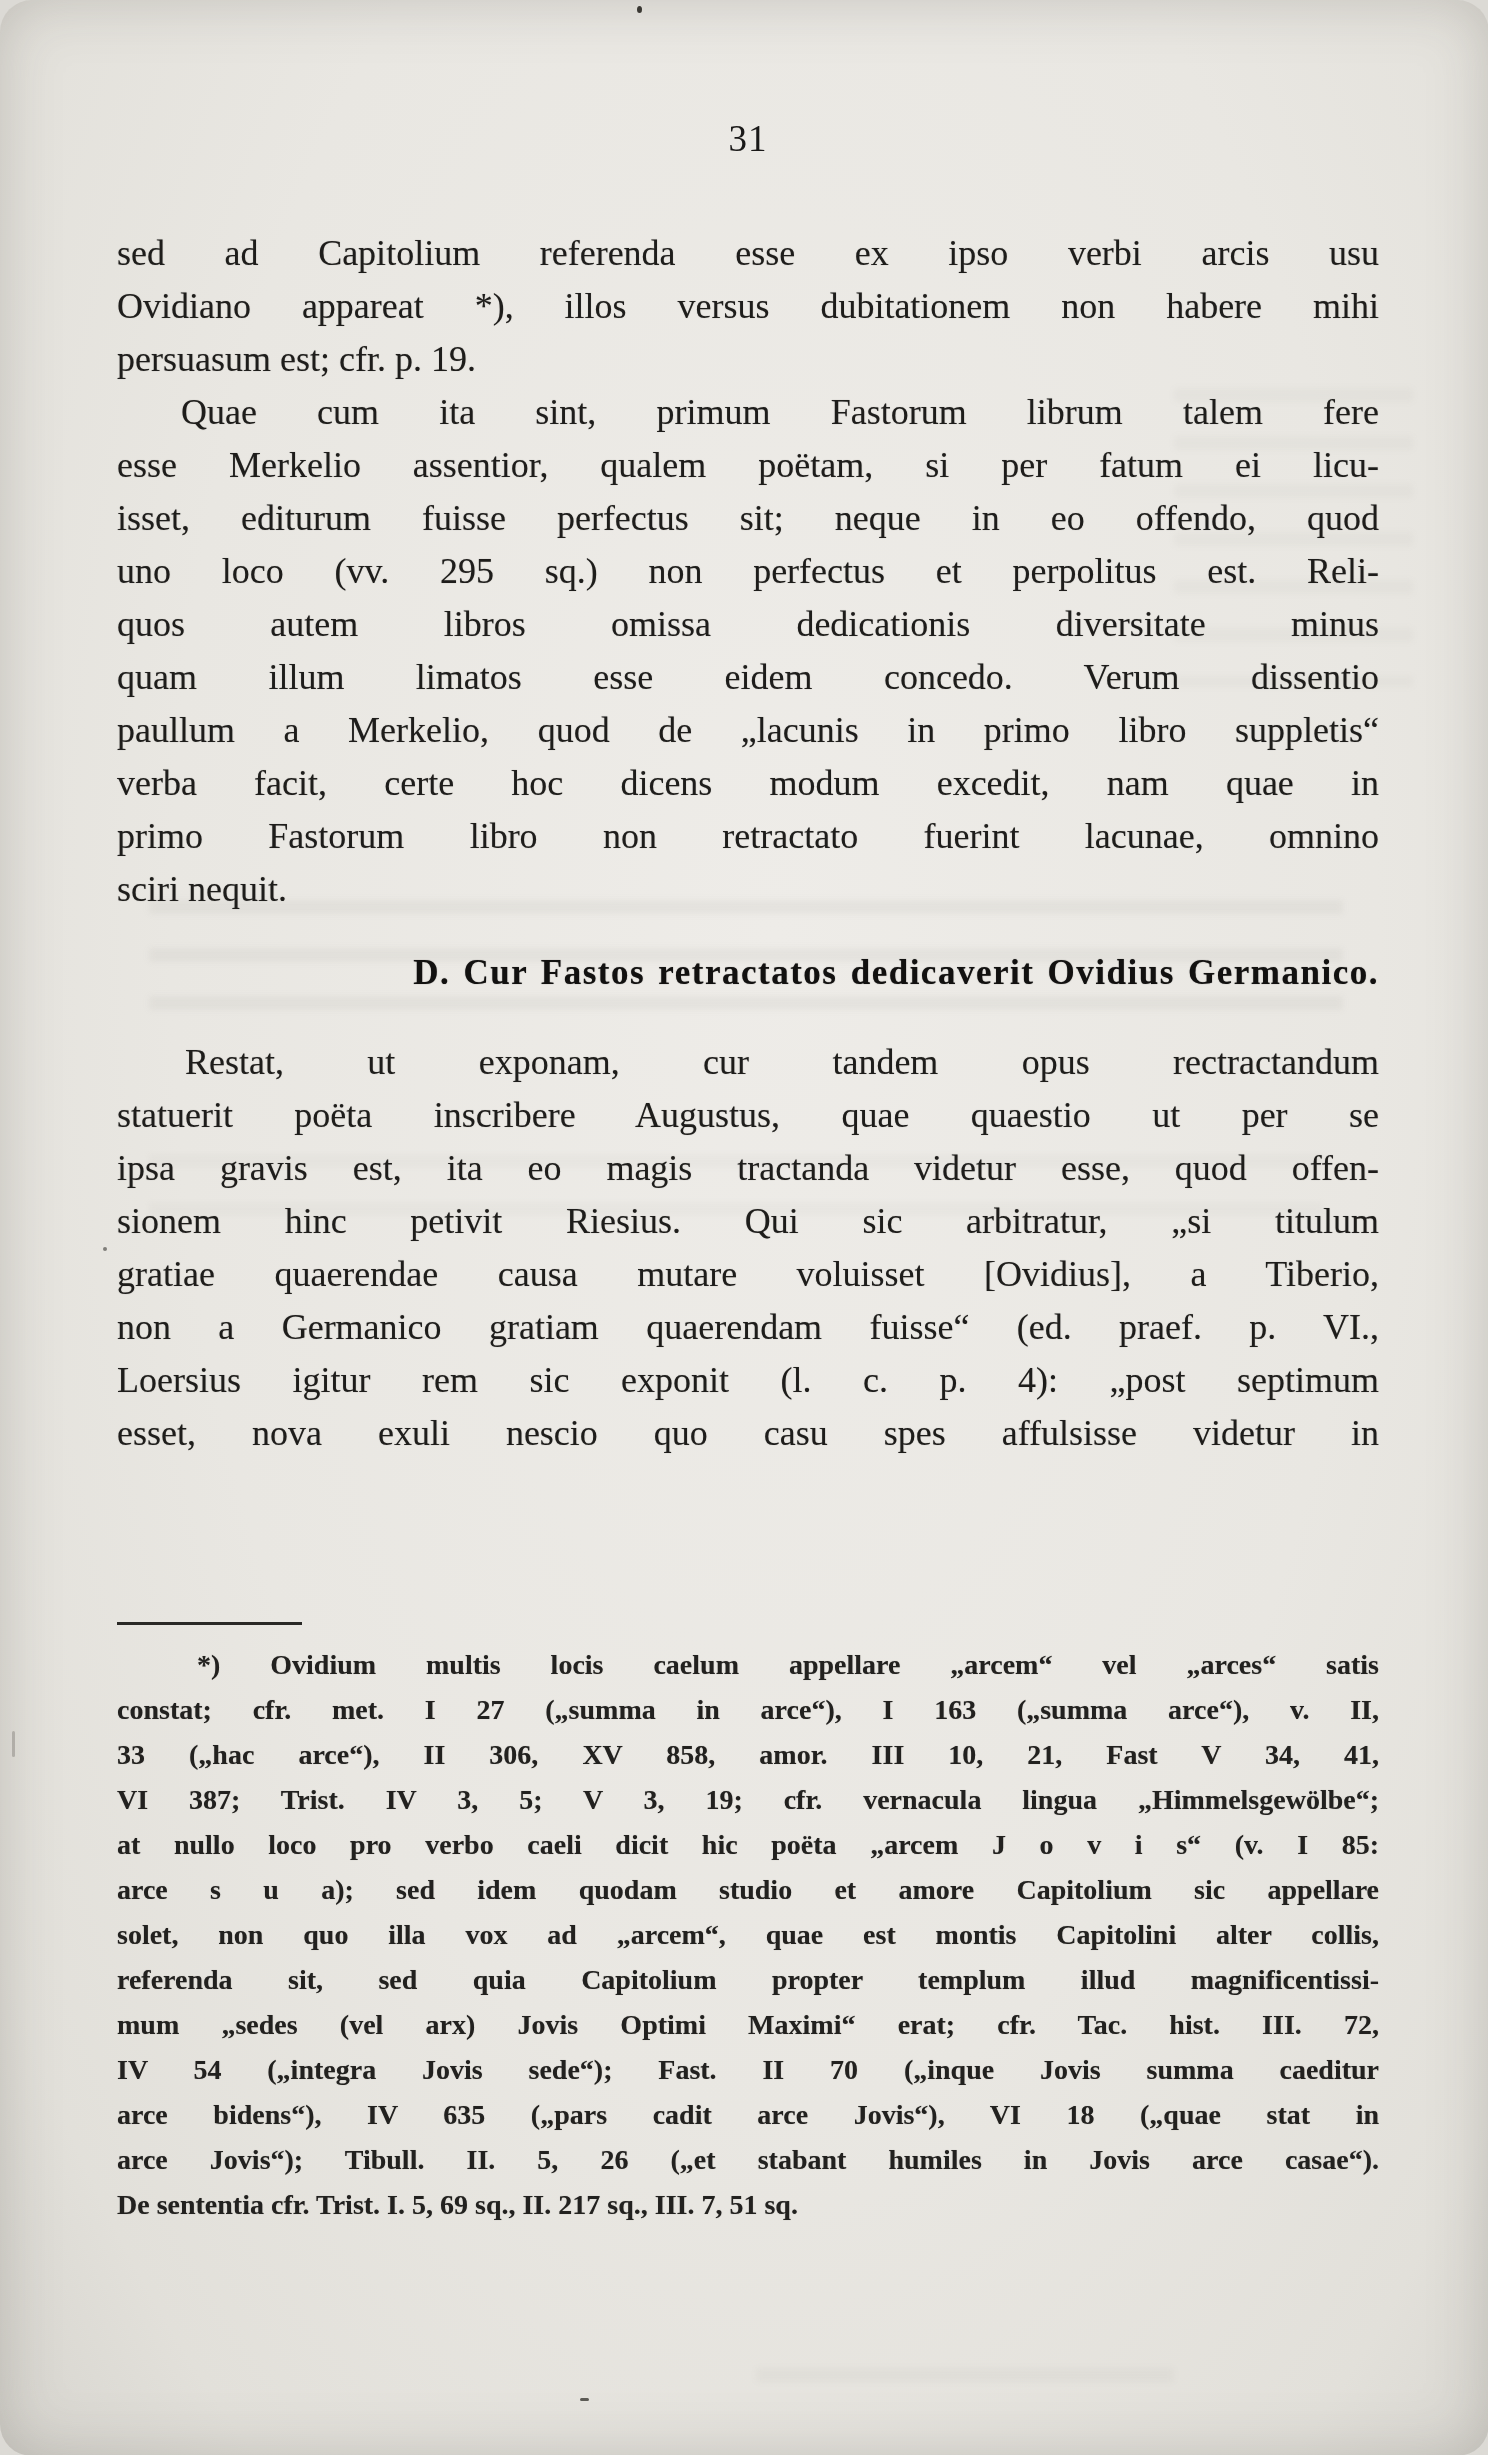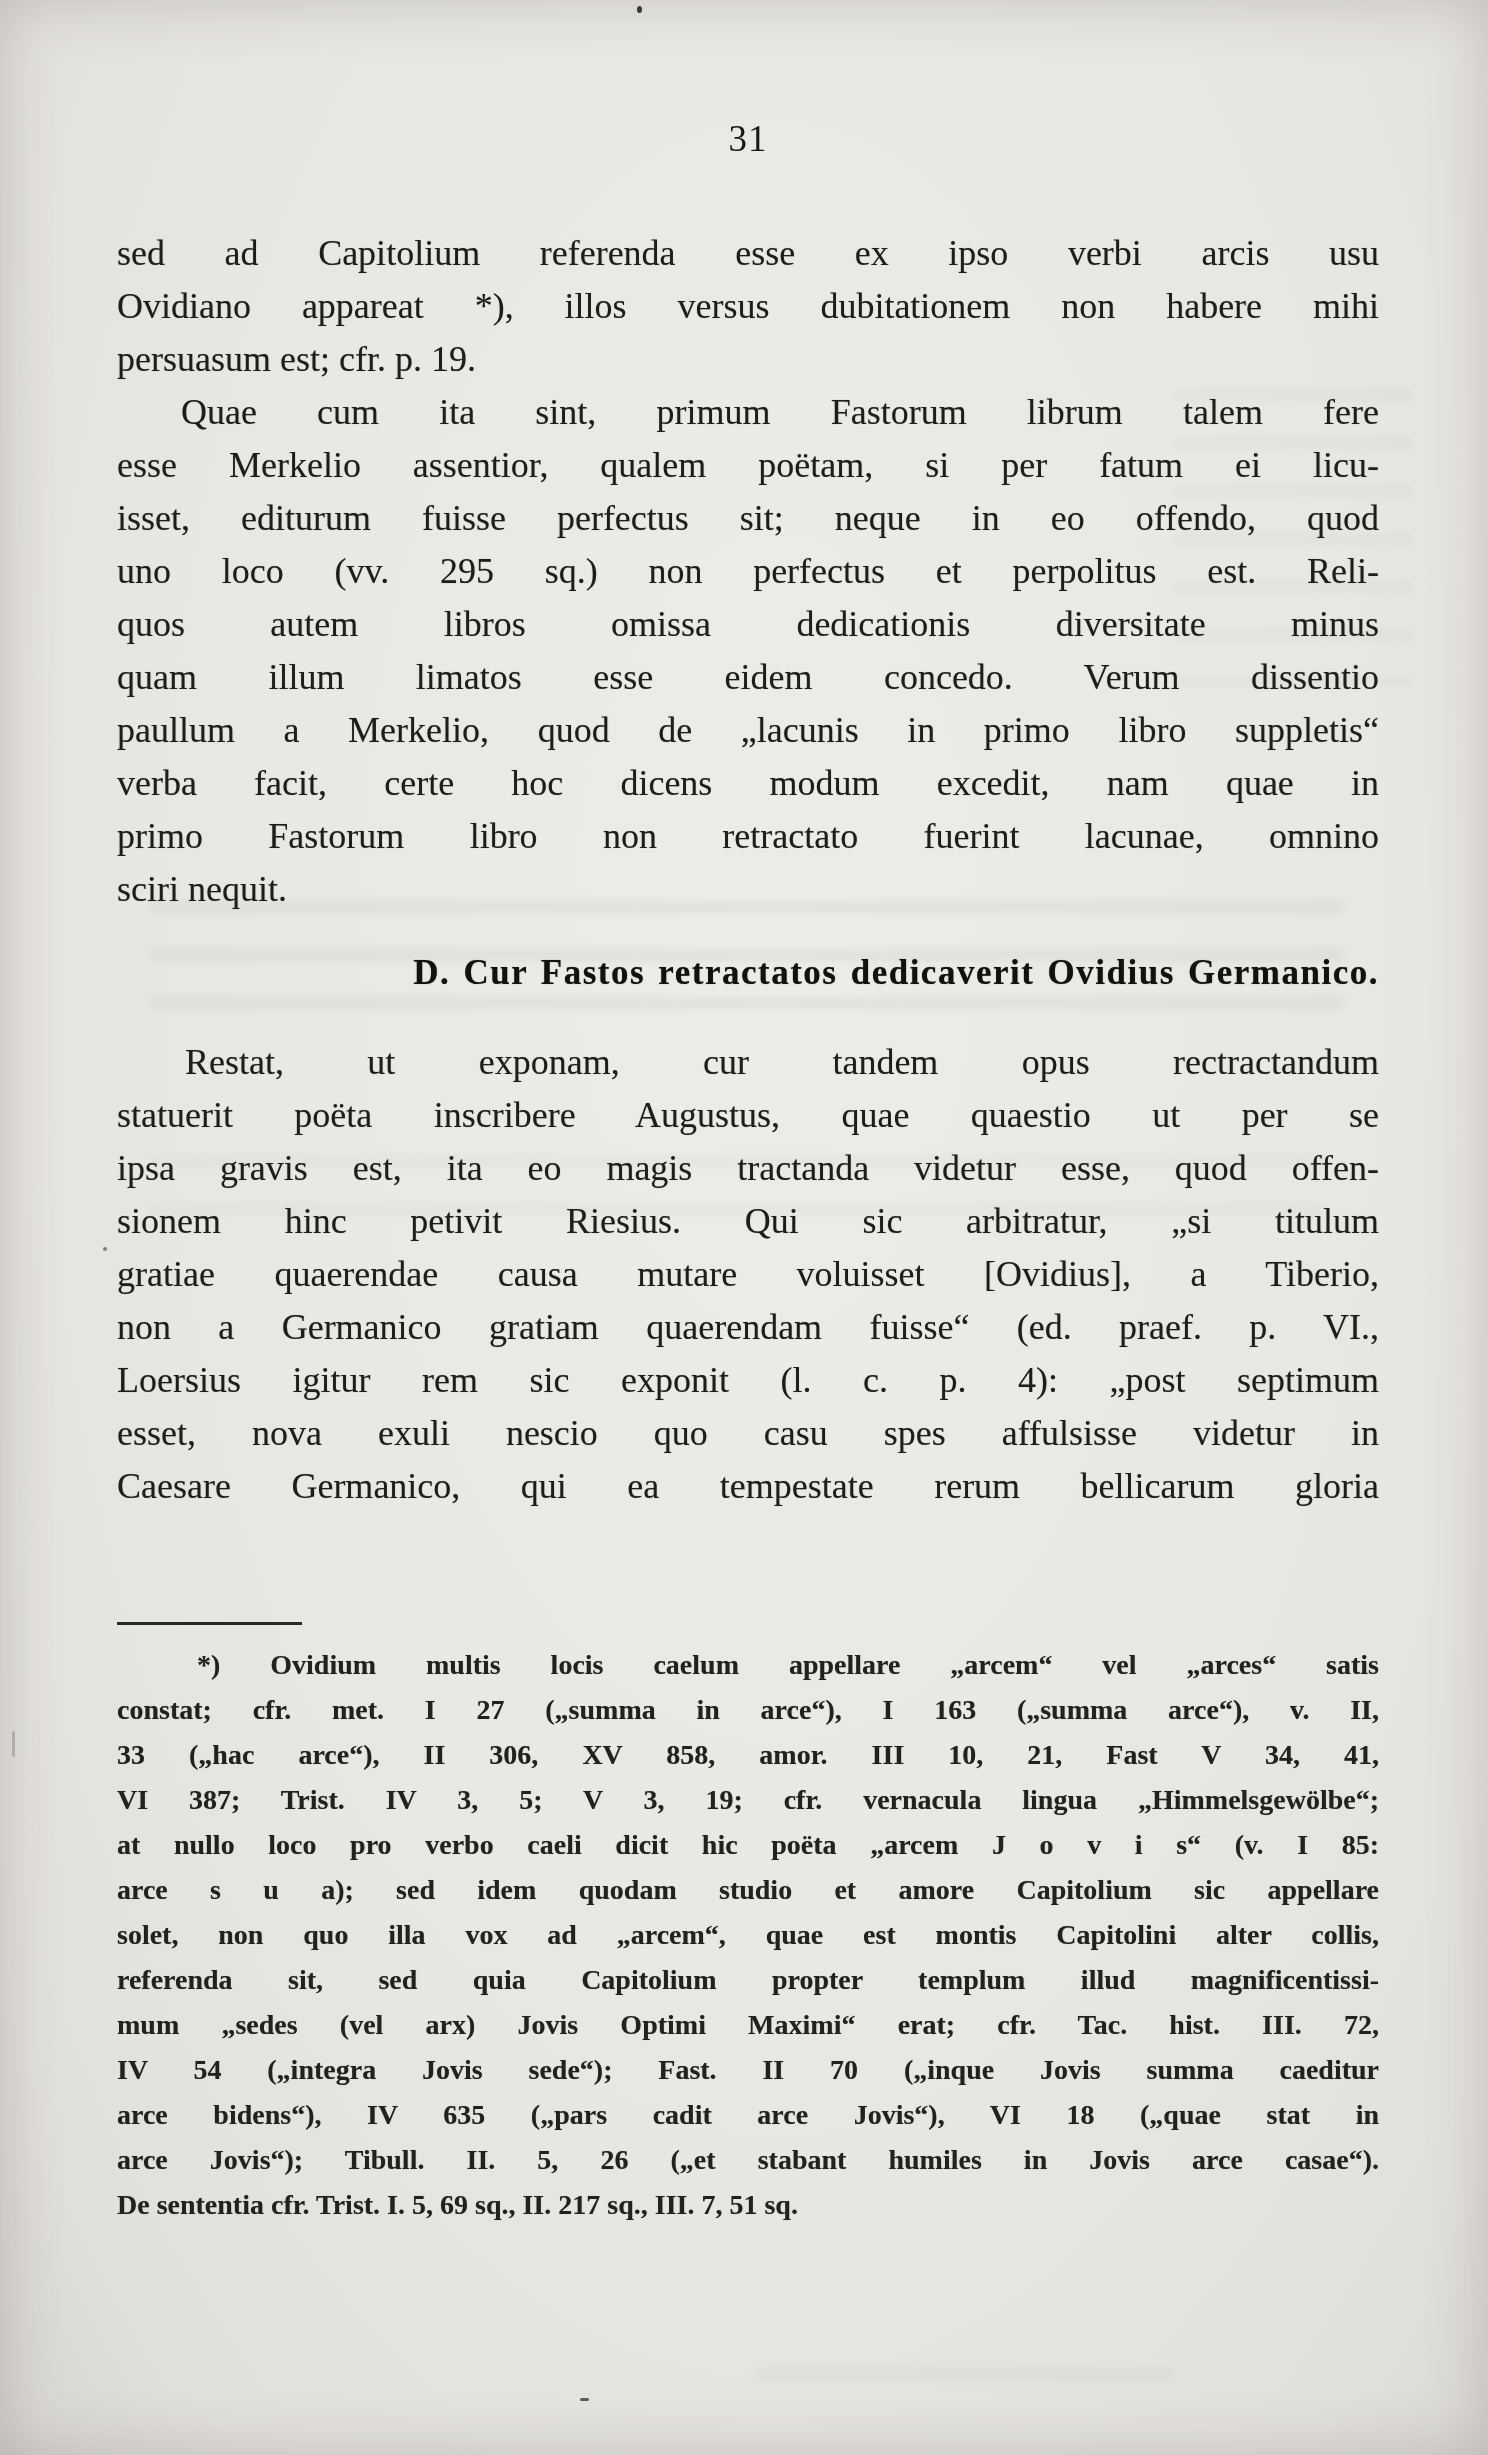--- a/index.html
+++ b/index.html
@@ -6,20 +6,21 @@
   body{
     width:1489px;height:2456px;
     font-family:"Liberation Serif","DejaVu Serif",serif;
     background:#dcdad5;
   }
   .page{
     position:relative;width:1489px;height:2456px;overflow:hidden;
     background:radial-gradient(ellipse at 52% 38%, #eeece8 0%, #e9e7e2 55%, #e2e0da 85%, #d6d4ce 100%);
     box-shadow:inset 0 0 60px rgba(90,88,80,0.25);
     color:#1e1d1b;
+    border-radius:32px;
   }
   .page-number{
     position:absolute;top:117px;left:117px;width:1262px;
     text-align:center;font-size:37px;letter-spacing:1px;color:#1a1918;
   }
   .textblock{
     position:absolute;left:117px;top:227px;width:1262px;
     font-size:36px;color:#1e1d1b;
     text-shadow:0 0 1px rgba(40,38,34,0.35);
   }
@@ -111,21 +112,20 @@
 
     <div class="para3">
       <div class="ln j ind2">Restat, ut exponam, cur tandem opus rectractandum</div>
       <div class="ln j">statuerit poëta inscribere Augustus, quae quaestio ut per se</div>
       <div class="ln j">ipsa gravis est, ita eo magis tractanda videtur esse, quod offen-</div>
       <div class="ln j">sionem hinc petivit Riesius. Qui sic arbitratur, „si titulum</div>
       <div class="ln j">gratiae quaerendae causa mutare voluisset [Ovidius], a Tiberio,</div>
       <div class="ln j">non a Germanico gratiam quaerendam fuisse“ (ed. praef. p. VI.,</div>
       <div class="ln j">Loersius igitur rem sic exponit (l. c. p. 4): „post septimum</div>
       <div class="ln j">esset, nova exuli nescio quo casu spes affulsisse videtur in</div>
-      <div class="ln j">Caesare Germanico, qui ea tempestate rerum bellicarum gloria</div>
     </div>
 
   </div>
 
   <div class="footnote">
     <div class="fn-rule"></div>
     <div class="fn-ln j fn-ind">*) Ovidium multis locis caelum appellare „arcem“ vel „arces“ satis</div>
     <div class="fn-ln j">constat; cfr. met. I 27 („summa in arce“), I 163 („summa arce“), v. II,</div>
     <div class="fn-ln j">33 („hac arce“), II 306, XV 858, amor. III 10, 21, Fast V 34, 41,</div>
     <div class="fn-ln j">VI 387; Trist. IV 3, 5; V 3, 19; cfr. vernacula lingua „Himmelsgewölbe“;</div>

